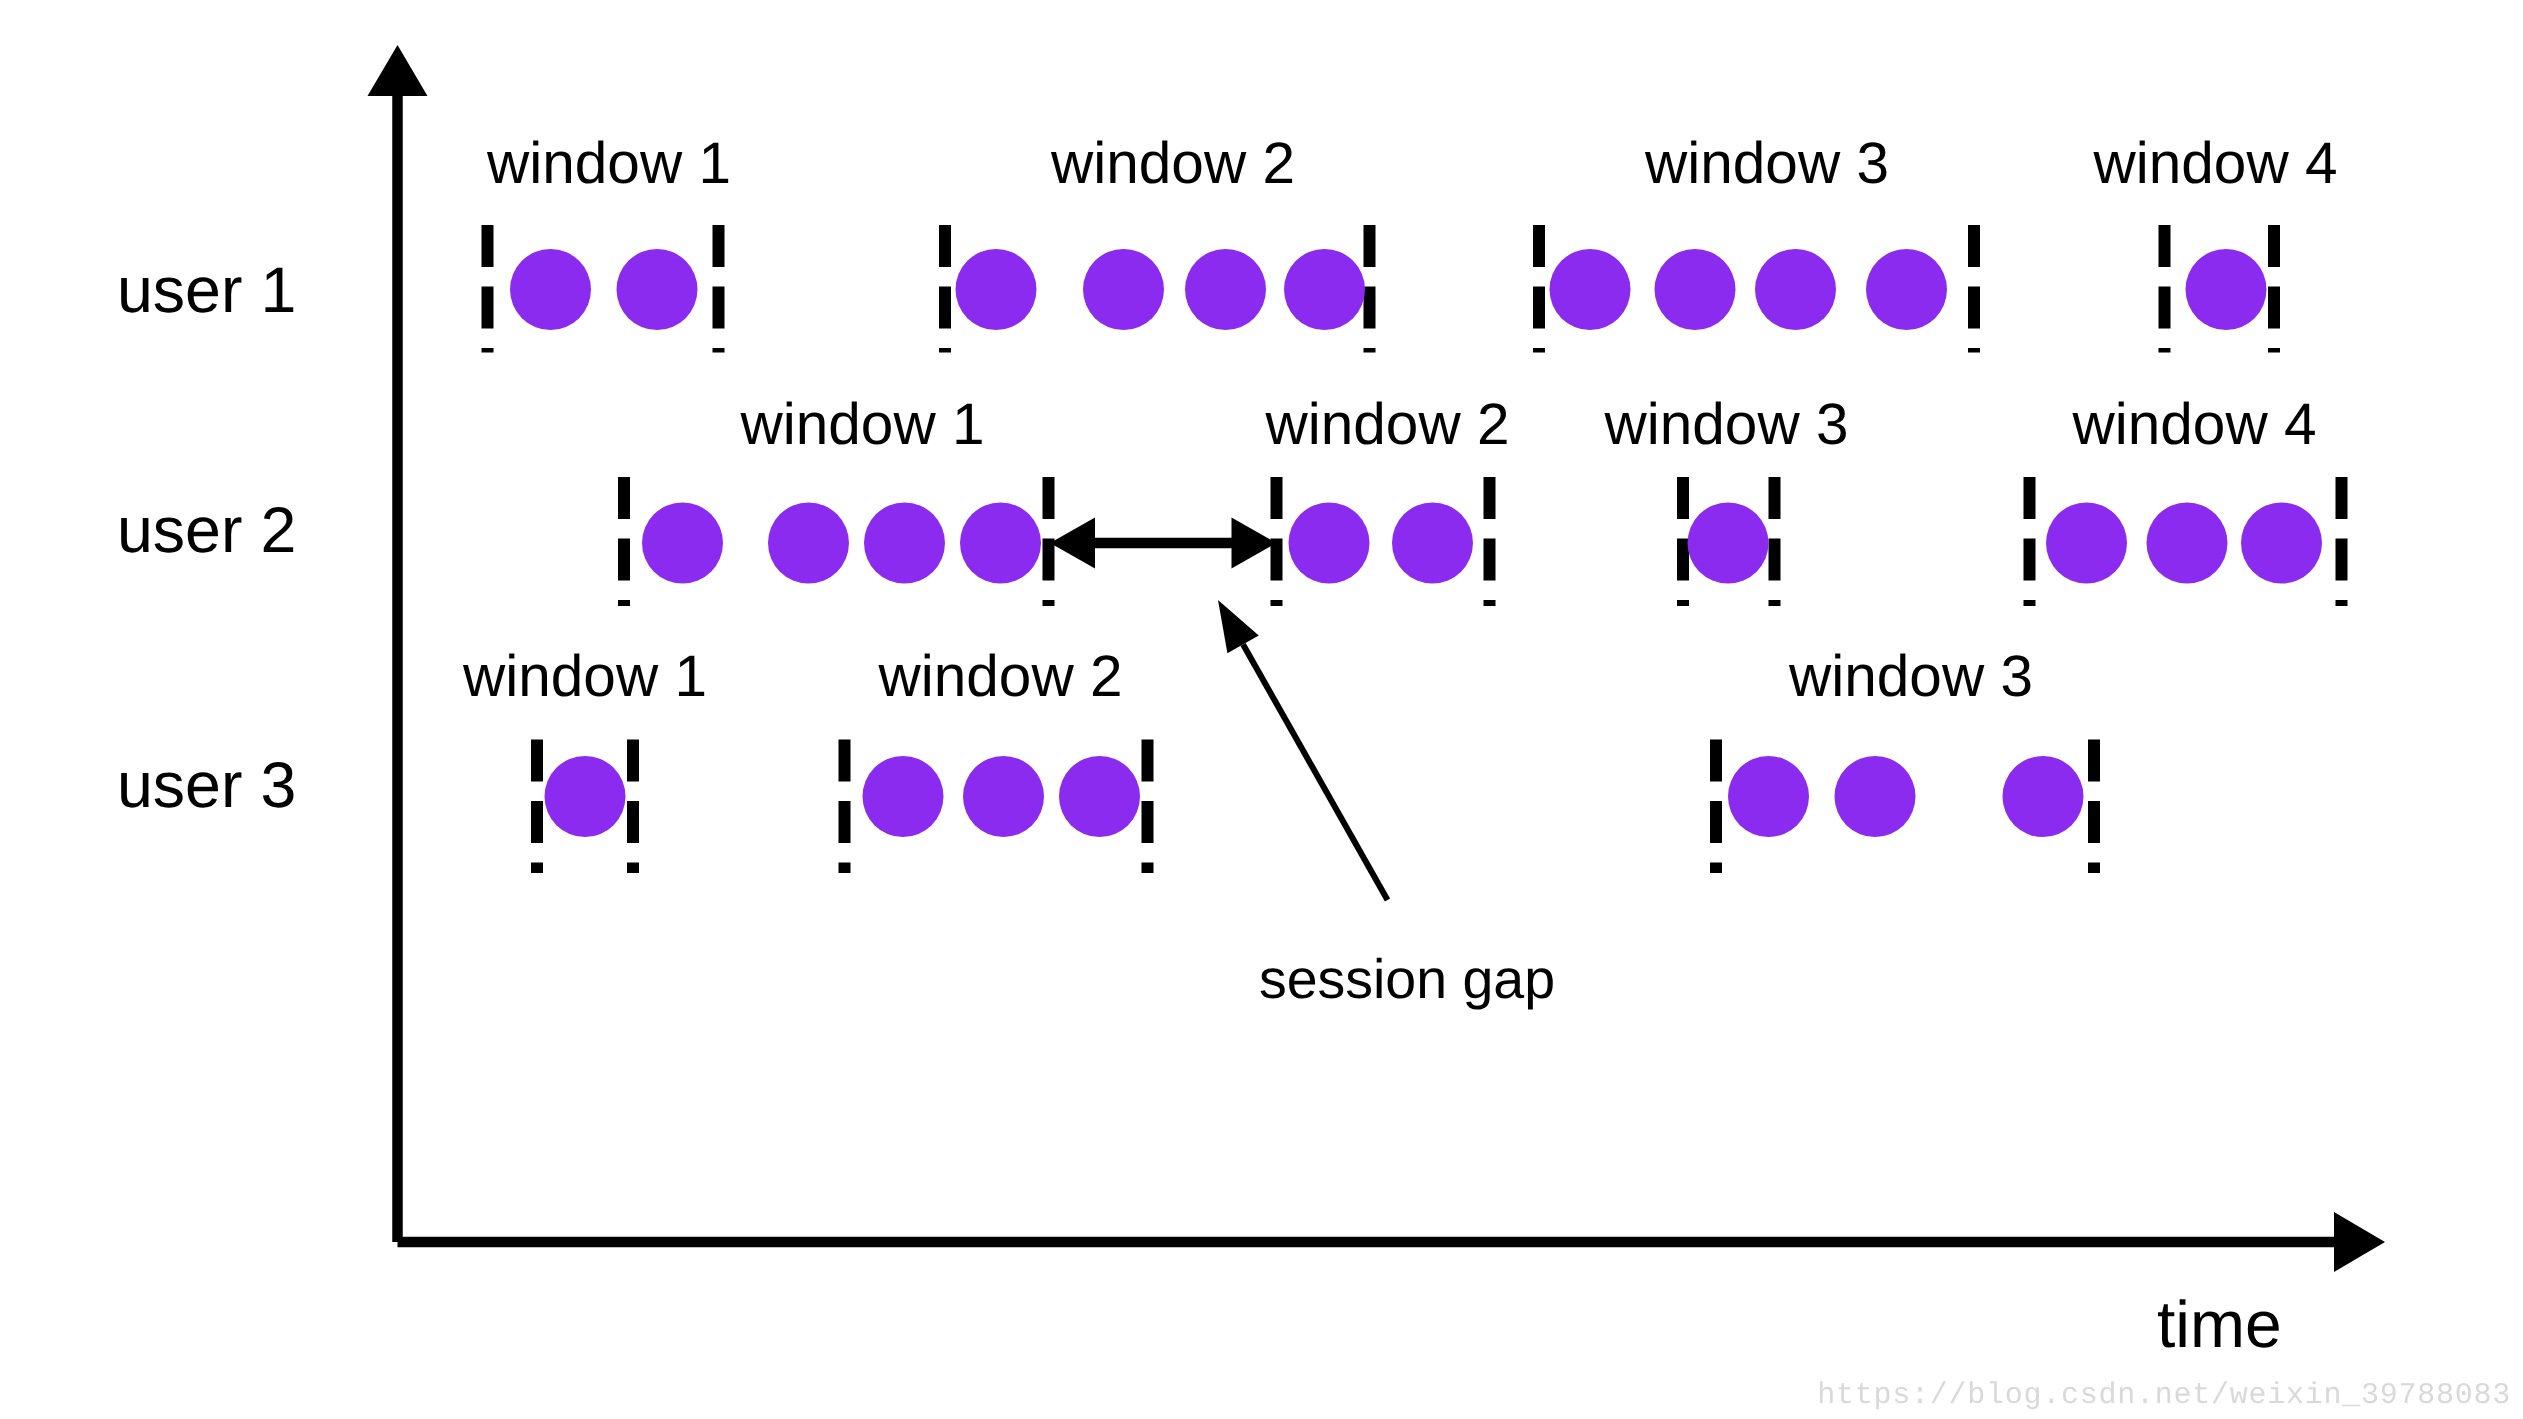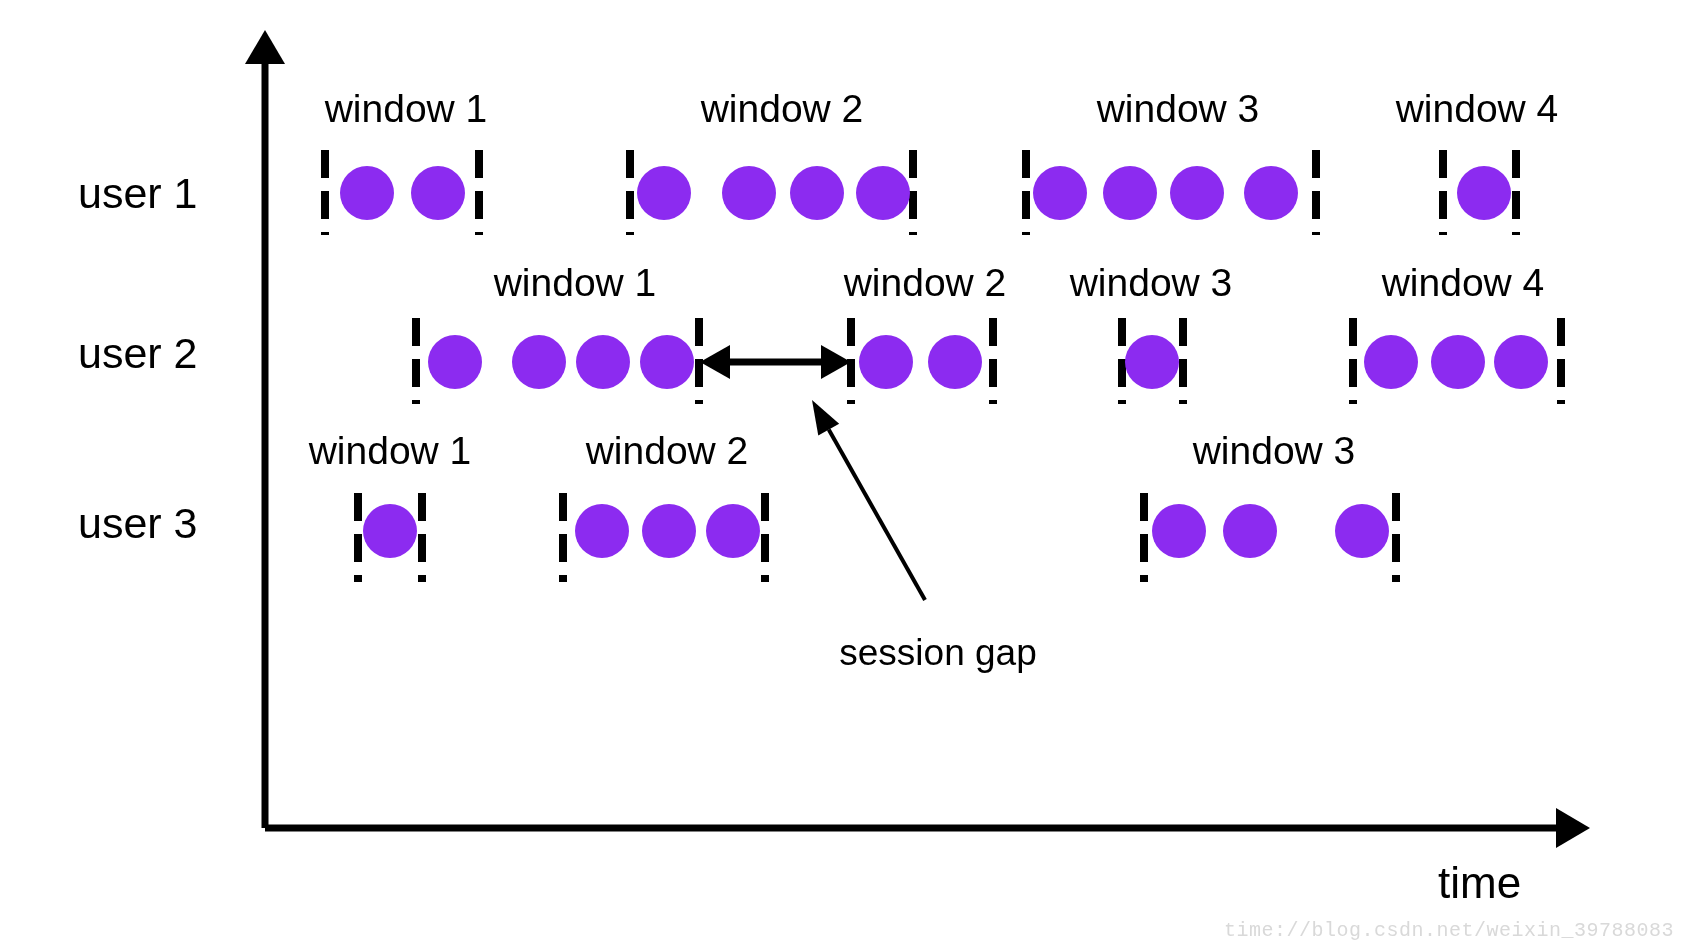--- a/index.html
+++ b/index.html
@@ -179,14 +179,14 @@
     <g id="annotation-group">
         <line x1="726" y1="362" x2="825" y2="362" class="gap-arrow"></line>
         <polygon points="700,362 730,345 730,379" fill="#000000"></polygon>
         <polygon points="851,362 821,345 821,379" fill="#000000"></polygon>
         <line x1="925" y1="600" x2="828.72506939693" y2="429.60189273792935" class="pointer-line"></line>
         <polygon points="812,400 839.172796245611,423.6989270684246 818.2773425482491,435.5048584074341" fill="#000000"></polygon>
         <text x="938" y="665" class="gap-label">session gap</text>
       </g>
   </svg>
 
-  <div class="watermark">time://blog.csdn.net/weixin_39788083</div>
+  <div class="watermark">https://blog.csdn.net/weixin_39788083</div>
 </div>
 
 </body></html>

